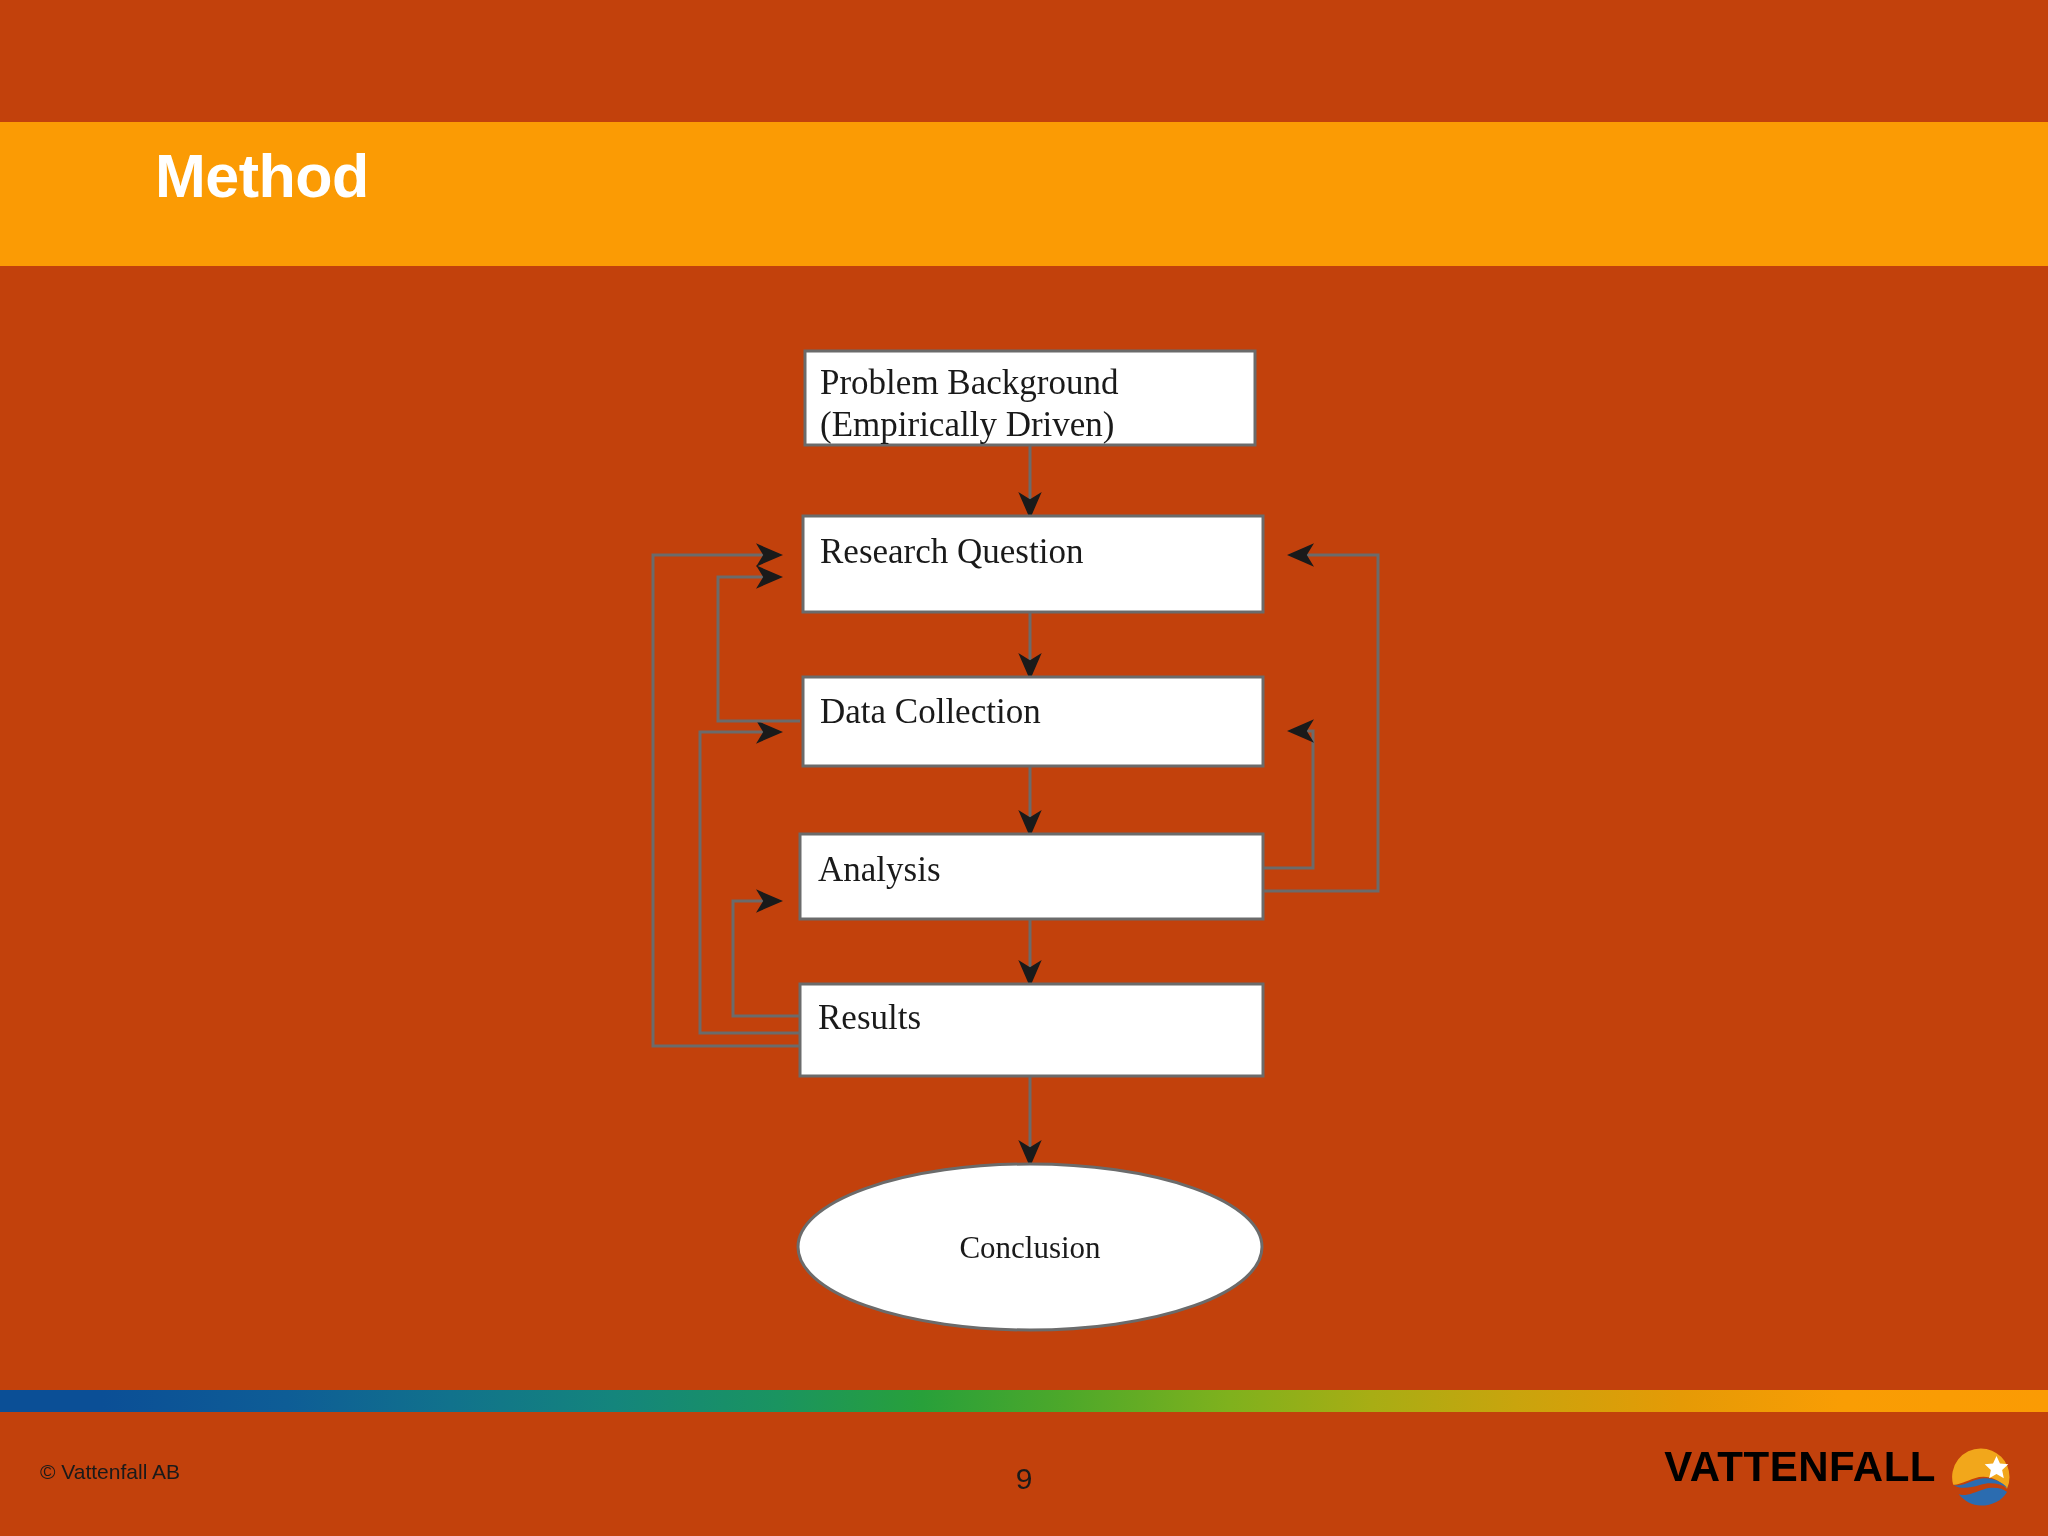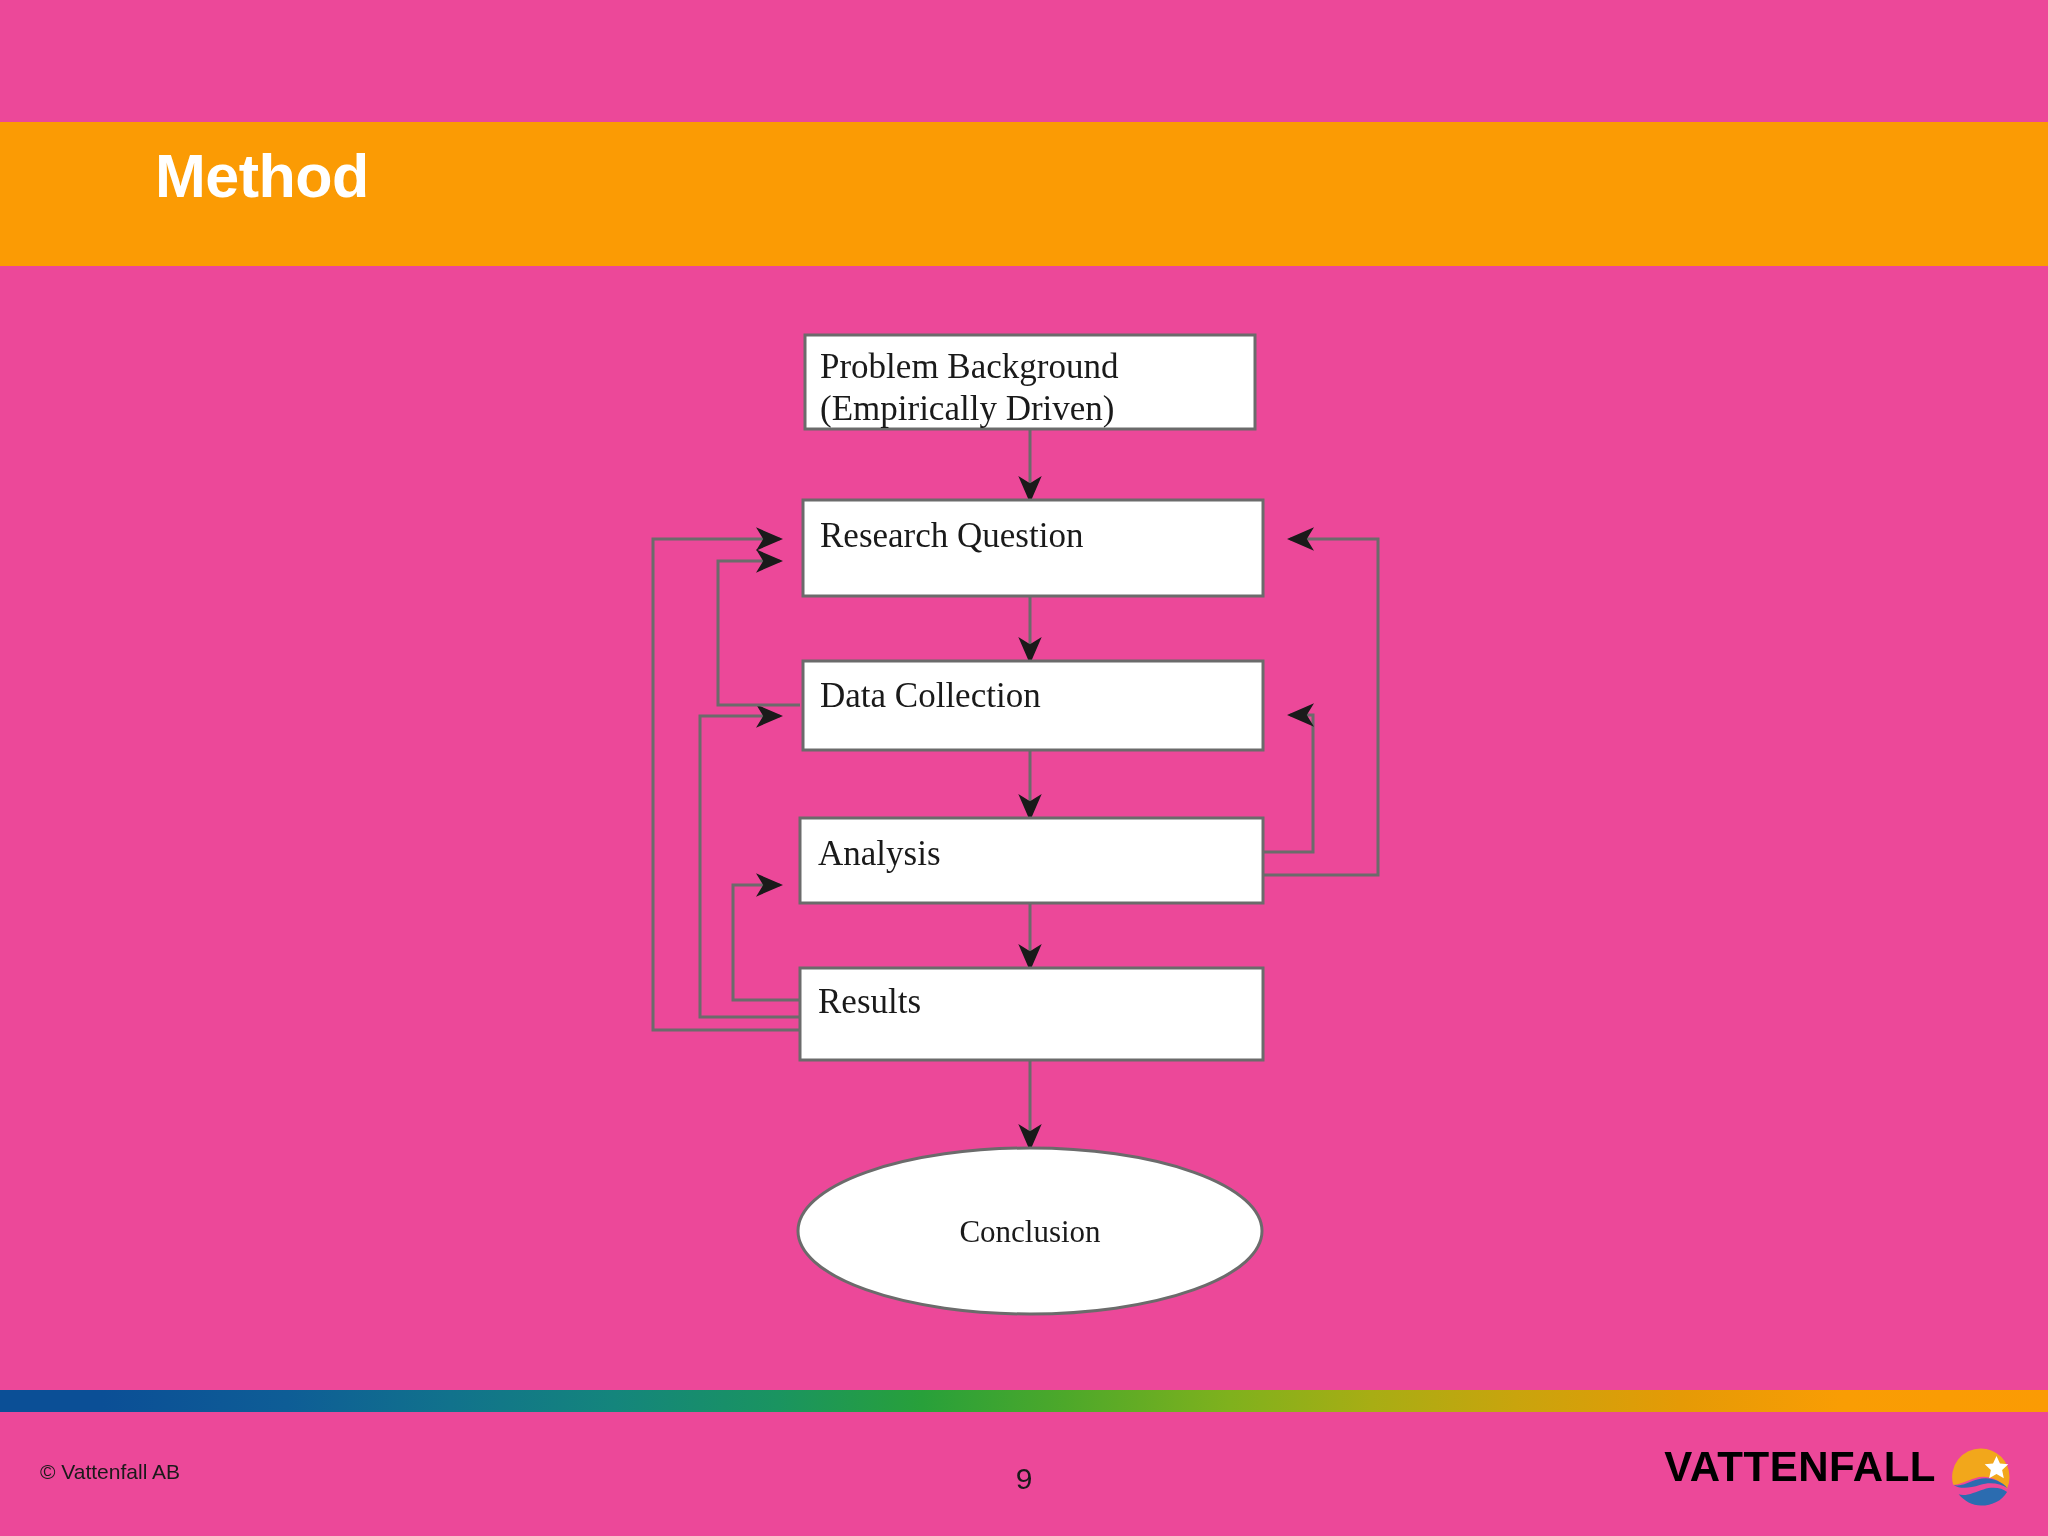--- a/index.html
+++ b/index.html
@@ -15,21 +15,21 @@
     overflow: hidden;
     font-family: "Liberation Sans", sans-serif;
   }
 
   
   .slide {
     position: absolute;
     left: 0; top: 0;
     width: 2048px;
     height: 1536px;
-    background: #ec4899;
+    background: #c2410c;
   }
 
   
   .title-banner {
     position: absolute;
     left: 0;
     top: 122px;
     width: 2048px;
     height: 144px;
     background: #fb9b04;
@@ -44,21 +44,21 @@
     letter-spacing: -0.5px;
     line-height: 1;
     font-family: "Liberation Sans", sans-serif;
     white-space: nowrap;
   }
 
   
   .diagram {
     position: absolute;
     left: 0;
-    top: 0;
+    top: 16px;
     width: 2048px;
     height: 1436px;
     pointer-events: none;
   }
   .diagram svg { display: block; }
 
   .node-label {
     font-family: "Liberation Serif", serif;
     fill: #1a1a1a;
   }

